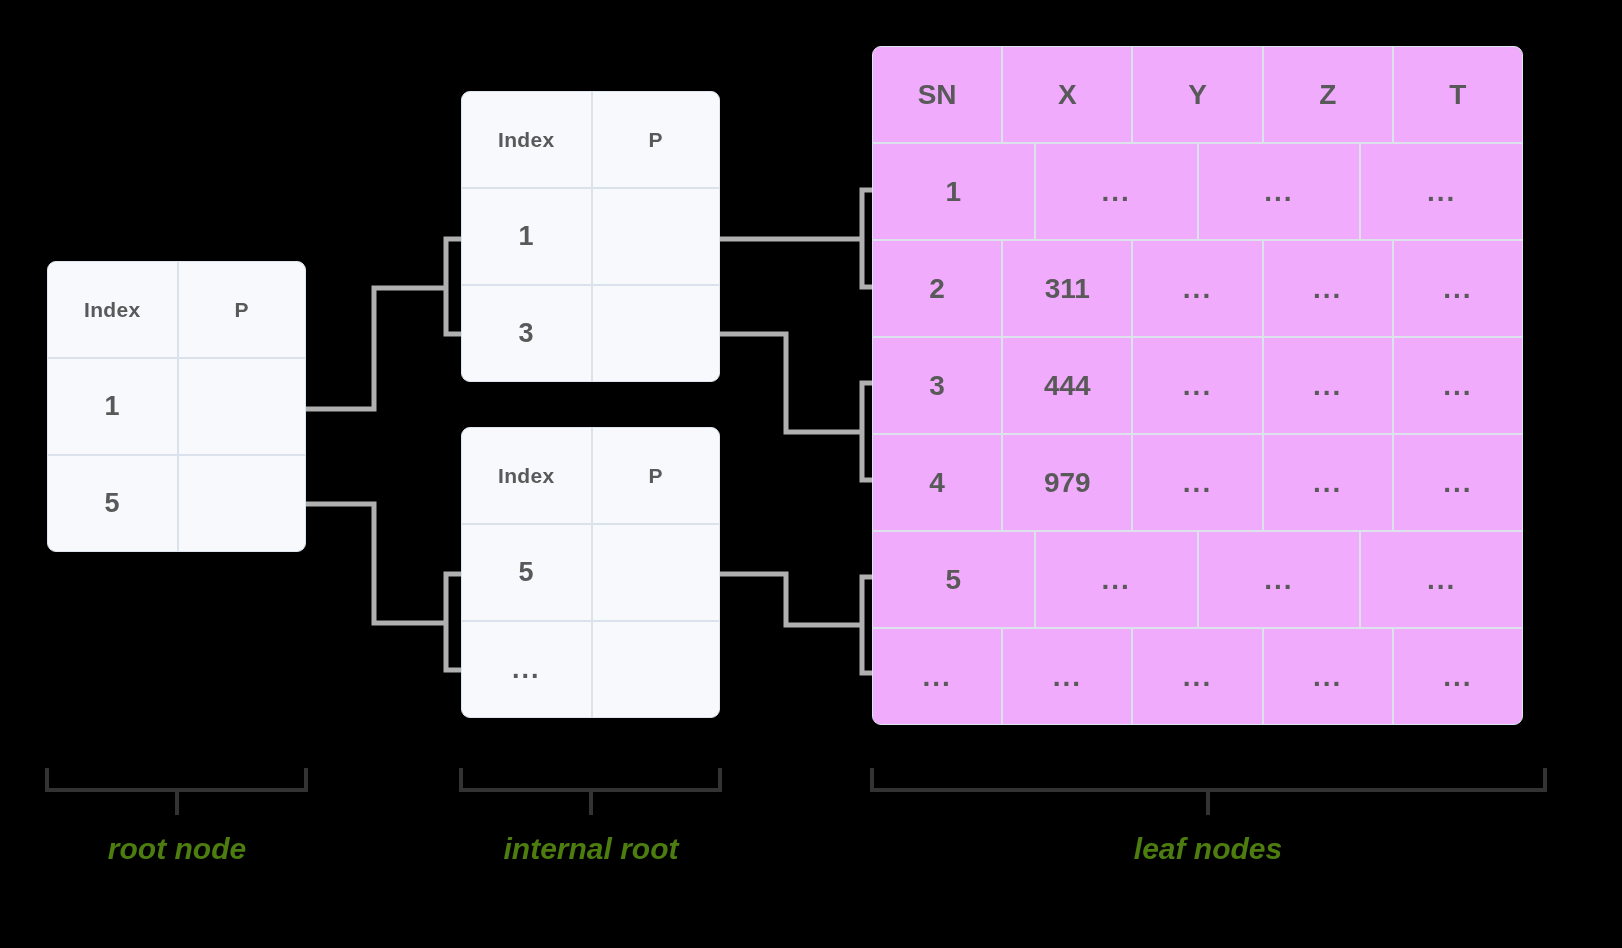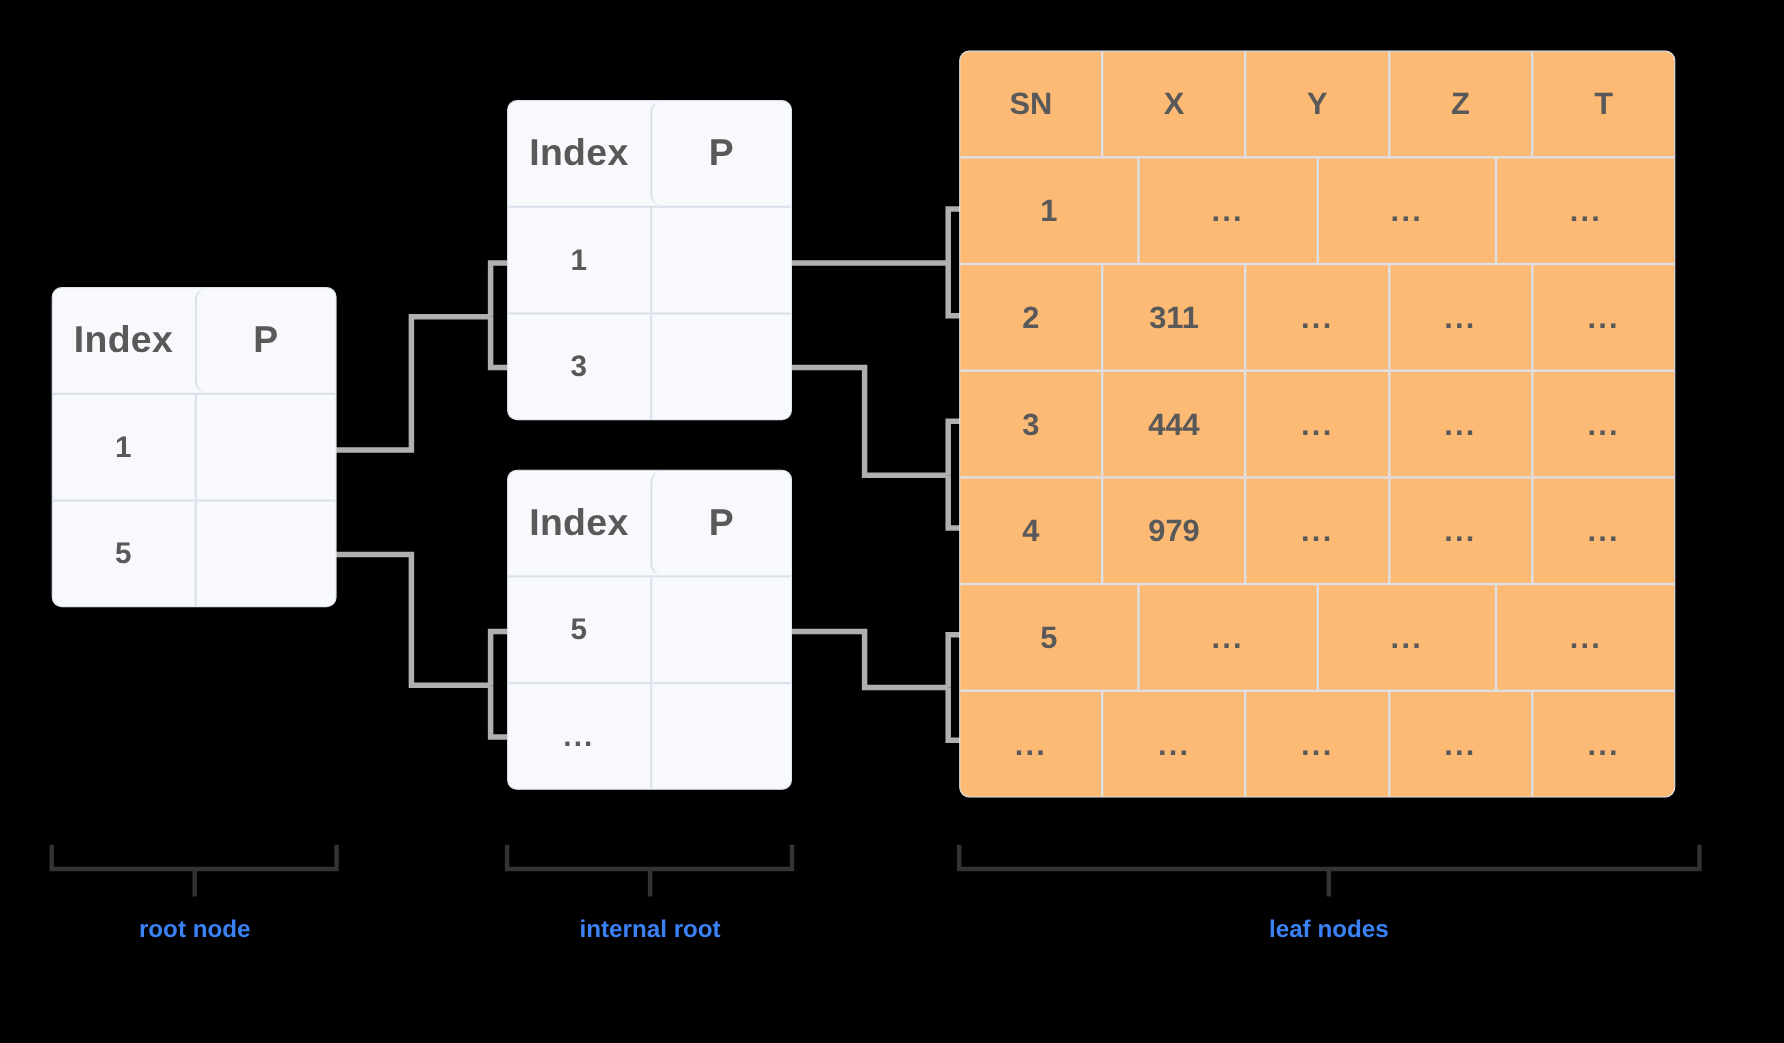--- a/index.html
+++ b/index.html
@@ -47,28 +47,28 @@
     color: #595959;
     font-weight: bold;
     font-size: 27px;
     letter-spacing: 0.3px;
   }
   .node-cell + .node-cell {
     border-left: 2px solid #dbe2ec;
   }
   .node-cell.c-index { flex: 0 0 50%; }
   .node-cell.c-ptr   { flex: 0 0 50%; }
-  .node-cell.head { font-size: 34px; border-radius: 11px; }
+  .node-cell.head { font-size: 21px; }
   .node-cell.dots { font-size: 27px; letter-spacing: 2px; }
 
   
   .leaf-table {
     position: absolute;
     box-sizing: border-box;
-    background: #fdba74;
+    background: #f0abfc;
     border-radius: 9px;
     border: 1px solid #dfe5ee;
     overflow: hidden;
     display: flex;
     flex-direction: column;
   }
   .leaf-row {
     display: flex;
     flex: 1 1 0;
     min-height: 0;
@@ -97,25 +97,26 @@
     left: 0;
     top: 0;
     width: 1622px;
     height: 948px;
     pointer-events: none;
   }
 
   
   .legend-label {
     position: absolute;
-    color: #3b82f6;
+    color: #4d7c0f;
     font-weight: bold;
-    font-size: 22px;
+    font-size: 30px;
     text-align: center;
     white-space: nowrap;
+    font-style: italic;
   }
 </style>
 </head>
 <body>
 
 <div id="stage">
 
   <svg id="wires" viewBox="0 0 1622 948" xmlns="http://www.w3.org/2000/svg">
     <g fill="none" stroke="#b0b0b0" stroke-width="5" stroke-linecap="butt">
 

